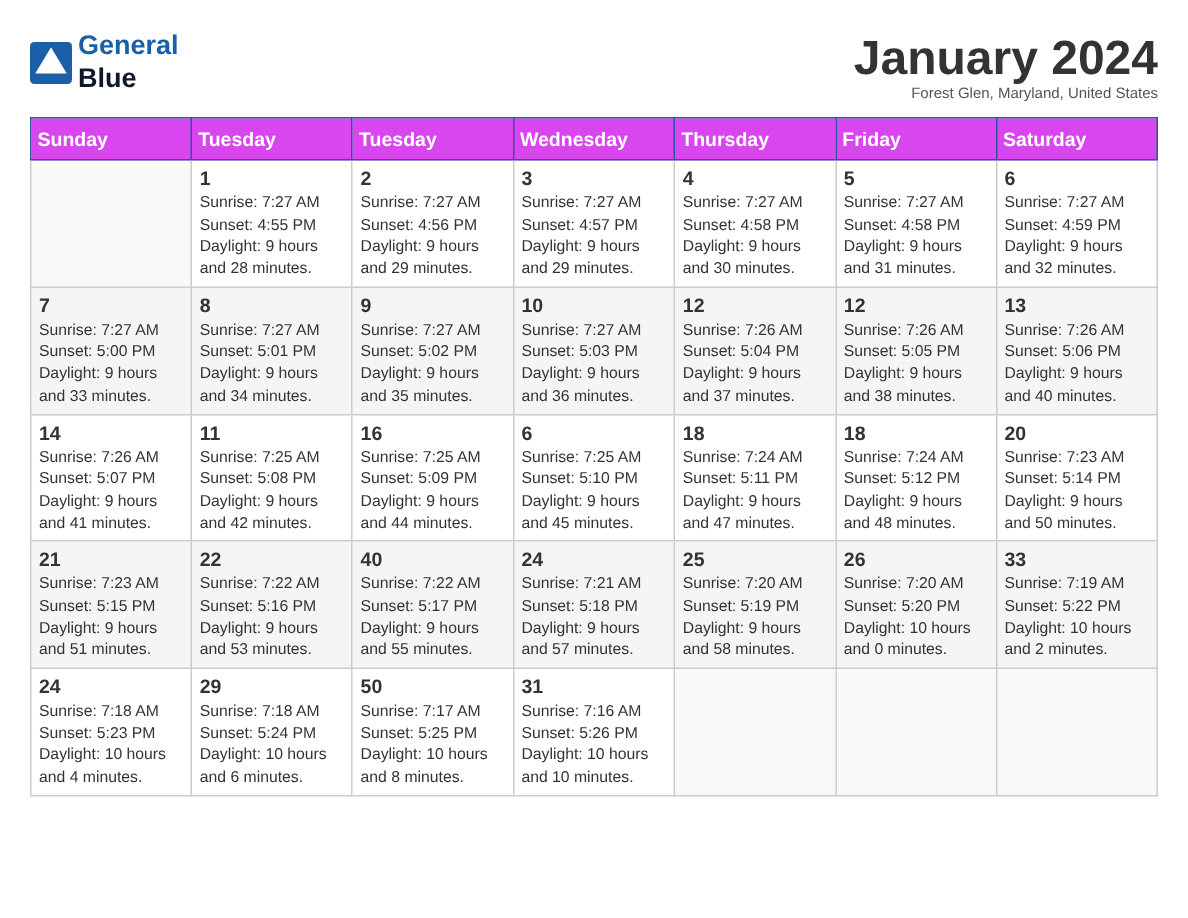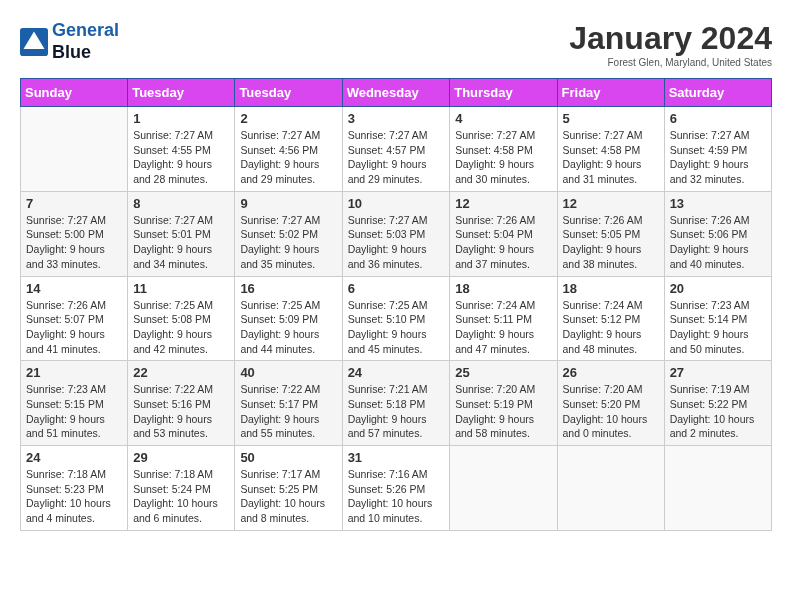--- a/index.html
+++ b/index.html
@@ -229,21 +229,21 @@
         </td>
         <td>
           <span class="day-num">25</span>
           <div class="cell-info">Sunrise: 7:20 AM<br>Sunset: 5:19 PM<br>Daylight: 9 hours<br>and 58 minutes.</div>
         </td>
         <td>
           <span class="day-num">26</span>
           <div class="cell-info">Sunrise: 7:20 AM<br>Sunset: 5:20 PM<br>Daylight: 10 hours<br>and 0 minutes.</div>
         </td>
         <td>
-          <span class="day-num">27</span>
+          <span class="day-num">33</span>
           <div class="cell-info">Sunrise: 7:19 AM<br>Sunset: 5:22 PM<br>Daylight: 10 hours<br>and 2 minutes.</div>
         </td>
       </tr>
       <tr>
         <td>
           <span class="day-num">24</span>
           <div class="cell-info">Sunrise: 7:18 AM<br>Sunset: 5:23 PM<br>Daylight: 10 hours<br>and 4 minutes.</div>
         </td>
         <td>
           <span class="day-num">29</span>

